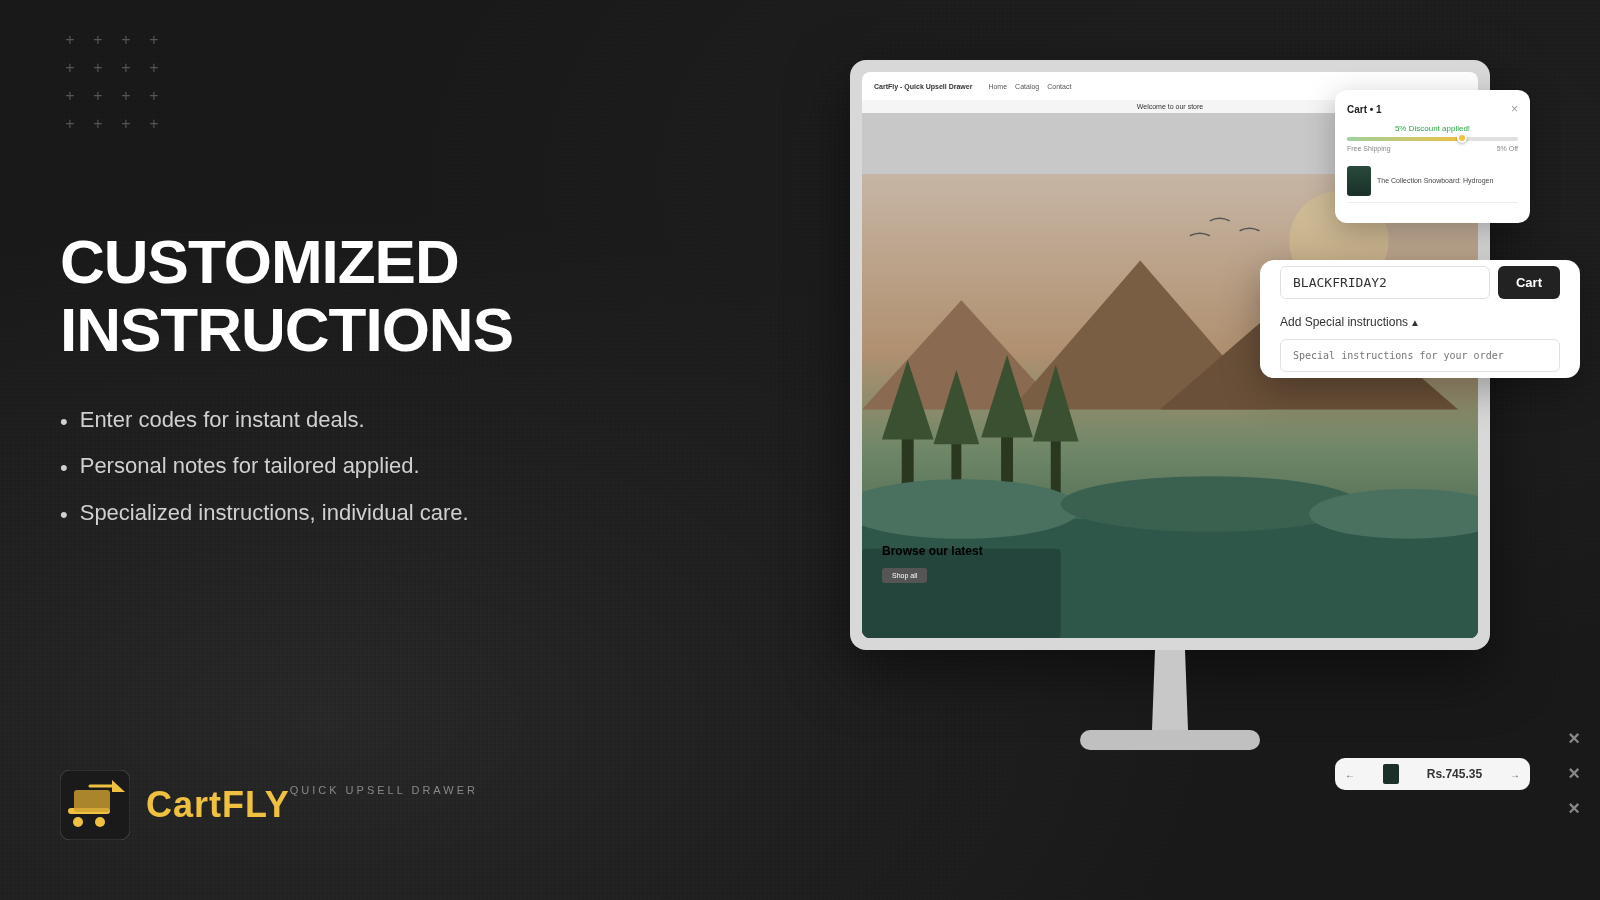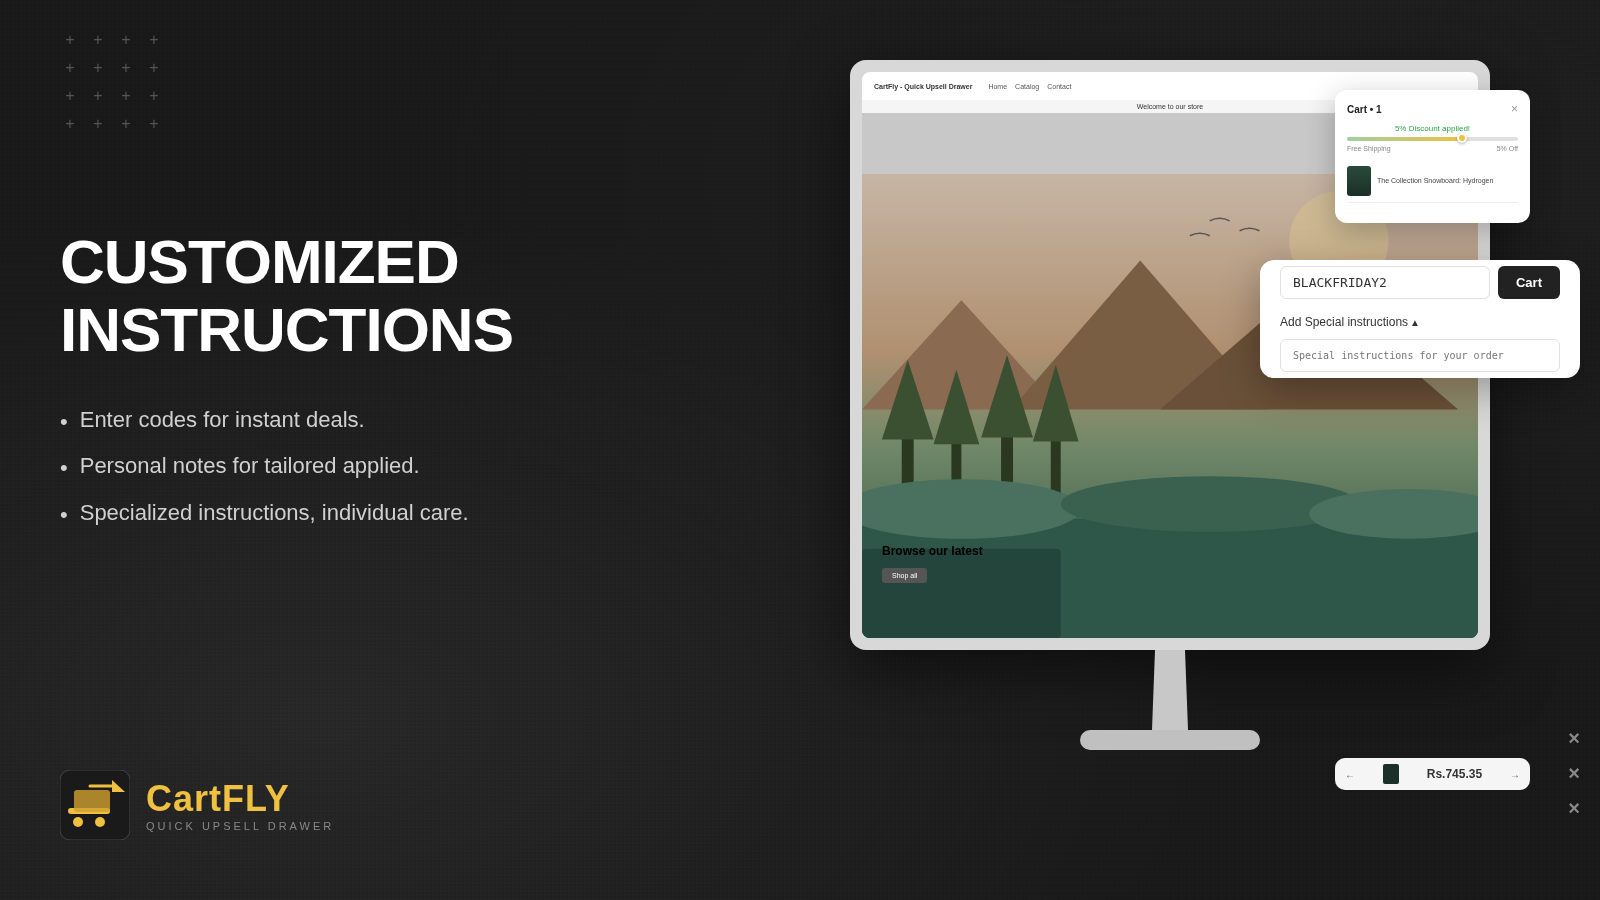--- a/index.html
+++ b/index.html
@@ -96,21 +96,21 @@
       gap: 16px;
     }
 
     .brand-logo-icon {
       width: 70px;
       height: 70px;
     }
 
     .brand-text {
       display: flex;
-      flex-direction: column;
+      flex-direction: row;
     }
 
     .brand-name {
       color: #ffffff;
       font-size: 36px;
       font-weight: 900;
       letter-spacing: 1px;
     }
 
     .brand-name span {

